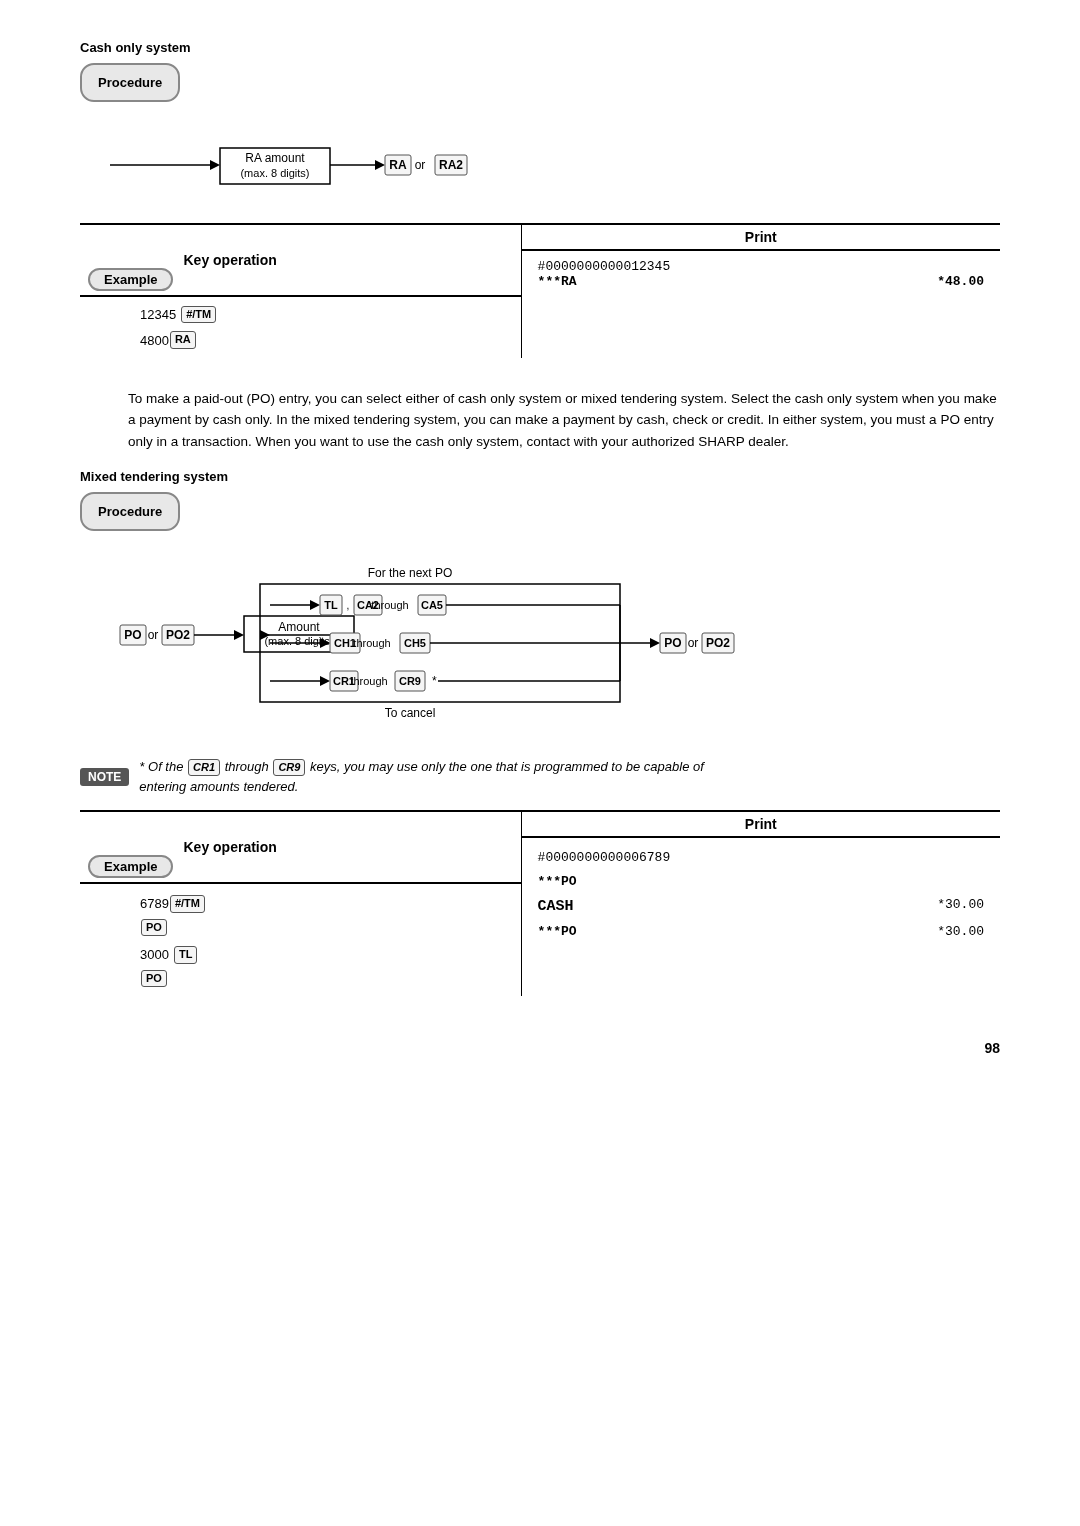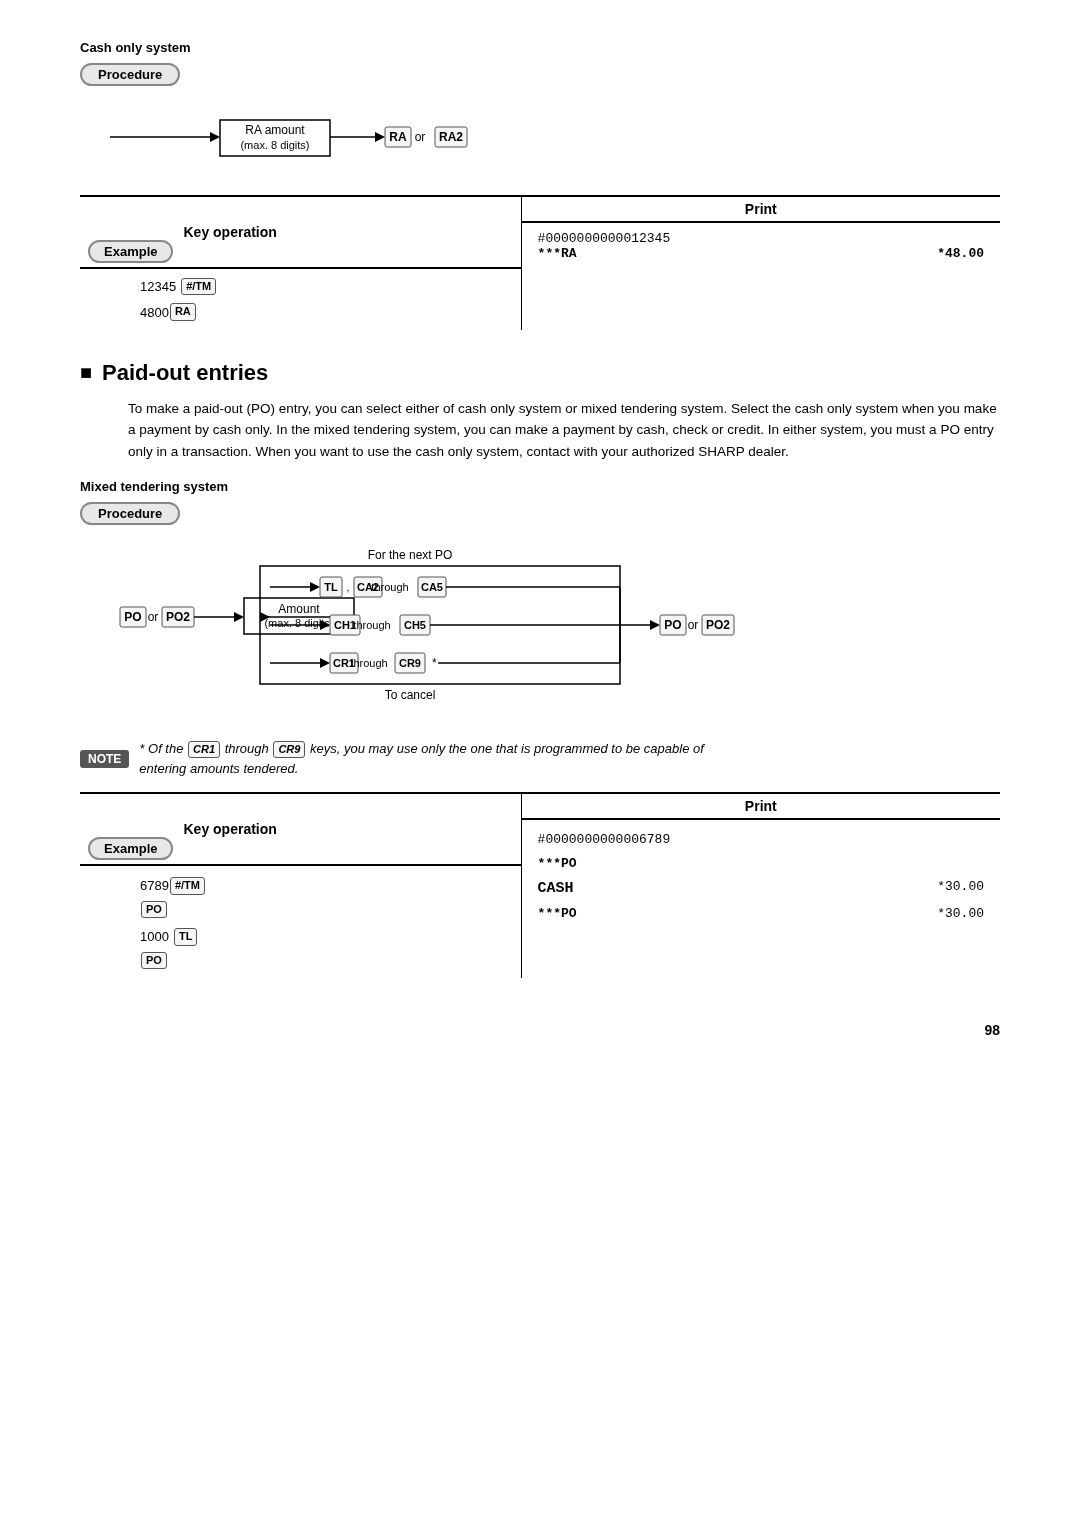--- a/index.html
+++ b/index.html
@@ -15,24 +15,25 @@
     .page {
       padding: 40px 80px 60px 80px;
       position: relative;
     }
 
     
     .procedure-badge {
       display: inline-block;
       border: 2px solid #888;
       border-radius: 14px;
-      padding: 2px 16px;
+      padding: 10px 16px;
       font-weight: bold;
       font-size: 13px;
       background: #e8e8e8;
+      margin-bottom: 12px;
     }
 
     
     .example-badge {
       display: inline-block;
       border: 2px solid #888;
       border-radius: 14px;
       padding: 2px 14px;
       font-weight: bold;
       font-size: 13px;
@@ -195,23 +196,20 @@
             <div style="display:flex; justify-content:space-between;">
               <span style="font-weight:bold;">***RA</span>
               <span style="font-weight:bold;">*48.00</span>
             </div>
           </div>
         </div>
       </div>
     </div>
   </div>
 
-  <div class="paid-out-heading">
-    <span>Paid-out entries</span>
-  </div>
 
   <div class="body-text">To make a paid-out (PO) entry, you can select either of cash only system or mixed tendering system. Select the cash only system when you make a payment by cash only.  In the mixed tendering system, you can make a payment by cash, check or credit.  In either system, you must a PO entry only in a transaction. When you want to use the cash only system, contact with your authorized SHARP dealer.</div>
 
   <div class="op-section">
     <div class="mixed-tendering-label">Mixed tendering system</div>
     <div class="procedure-badge">Procedure</div>
 
     
     <div class="diagram-area">
       <svg width="700" height="175">
@@ -301,21 +299,21 @@
           </div>
           <div style="padding:8px 8px 8px 60px; font-size:13px; line-height:1.8;">
             <div style="display:flex; align-items:center; margin-bottom:2px;">
               <span>6789</span>
               <span class="key-box">#/TM</span>
             </div>
             <div style="display:flex; align-items:center; gap:4px; margin-bottom:6px;">
               <span class="key-box">PO</span>
             </div>
             <div style="display:flex; align-items:center; gap:4px; margin-bottom:2px;">
-              <span>1000</span>
+              <span>3000</span>
               <span class="key-box">TL</span>
             </div>
             <div style="display:flex; align-items:center; gap:4px;">
               <span class="key-box">PO</span>
             </div>
           </div>
         </div>
 
         <div style="width:52%;">
           <div style="border-bottom:2px solid #000; padding:4px 8px; font-weight:bold; font-size:14px; text-align:center;">

